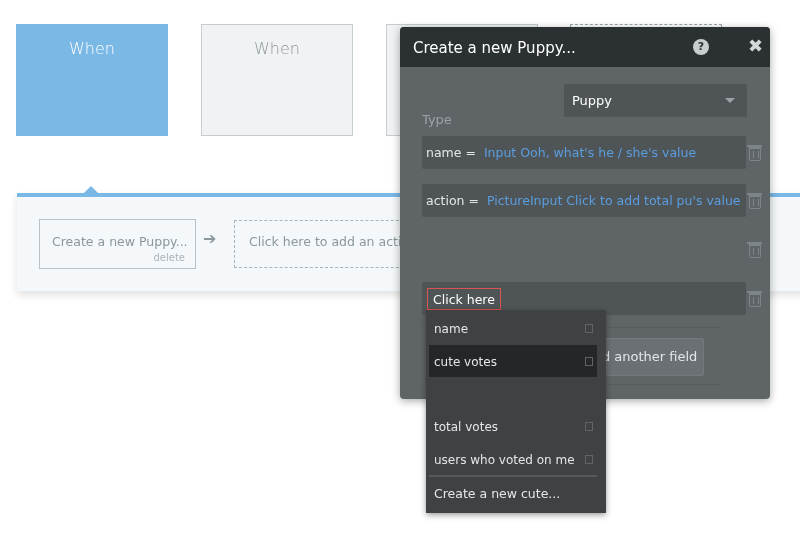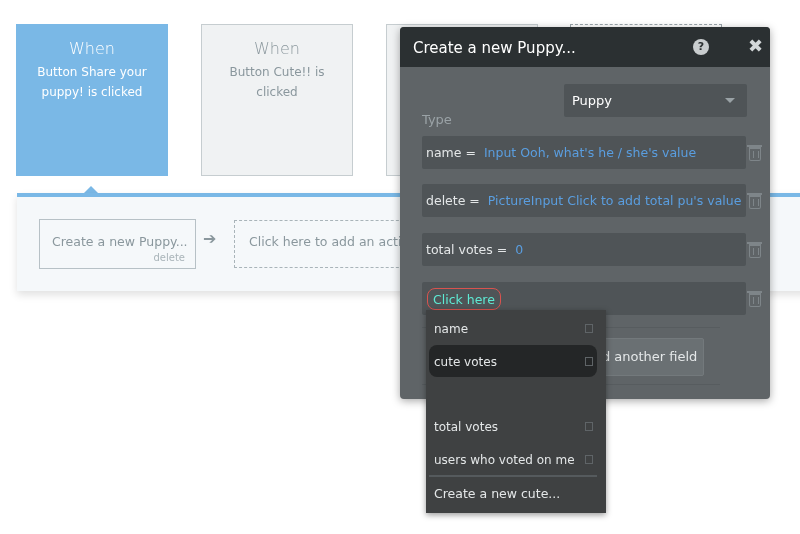--- a/index.html
+++ b/index.html
@@ -1,21 +1,21 @@
 <!DOCTYPE html>
 <html><head>
 <meta charset="utf-8">
 <style>
   * { box-sizing: border-box; margin: 0; padding: 0; }
   html, body { width: 800px; height: 534px; overflow: hidden; background: #ffffff; }
   body { position: relative; font-family: "DejaVu Sans", sans-serif; }
 
   
   .event-card {
-    position: absolute; top: 24px; width: 152px; height: 152px;
+    position: absolute; top: 24px; width: 152px; height: 112px;
     text-align: center; border: 1px solid #c6cdd0;
   }
   .event-card .when { font-size: 16px; margin-top: 14px; font-weight: 300; }
   .event-card .desc { font-size: 12px; line-height: 20px; margin-top: 4px; padding: 0 6px; }
   .event-card.active { left: 16px; background: #7ab8e6; border-color: #7ab8e6; color: #ffffff; }
   .event-card.inactive { background: #f0f2f3; color: #8a979d; }
   .event-card.c2 { left: 201px; }
   .event-card.c3 { left: 386px; }
   .dashed-card {
     position: absolute; top: 24px; left: 570px; width: 152px; height: 10px;
@@ -84,53 +84,51 @@
   .trash-icon::before {
     content: ""; position: absolute; left: -3px; top: -4px; width: 15px; height: 1.5px; background: #7e8589;
   }
   .trash-icon::after {
     content: ""; position: absolute; left: 2.5px; top: 2px; width: 4px; height: 7px;
     border-left: 1px solid #7e8589; border-right: 1px solid #7e8589;
   }
 
   .click-here {
     position: absolute; left: 27px; top: 261px; height: 22px; padding: 3px 5px;
-    border: 1.5px solid #d9534f; border-radius: 8px; color: #5eead4; font-size: 12.5px;
+    border: 1.5px solid #d9534f; border-radius: 0; color: #ffffff; font-size: 12.5px;
   }
   .divider-line { position: absolute; left: 22px; width: 298px; height: 1px; background: #575c5f; }
   .add-field-btn {
     position: absolute; left: 160px; top: 311px; width: 144px; height: 38px;
     background: #6a7073; border: 1px solid #73797c; border-radius: 2px; color: #e4e7e8; font-size: 13px;
     padding: 10px 0 0 24px;
   }
 
   
   .dropdown {
     position: absolute; left: 426px; top: 310px; width: 180px; height: 203px;
     background: #3f4142; box-shadow: 0 2px 6px rgba(0,0,0,0.4);
   }
   .dd-item { position: absolute; left: 3px; width: 168px; height: 32px; color: #e4e7e8; font-size: 12px; padding: 10px 0 0 5px; }
-  .dd-item.hl { background: #242627; border-radius: 8px; }
+  .dd-item.hl { background: #242627; }
   .dd-trash {
     position: absolute; right: 4px; top: 12px; width: 8px; height: 9px;
     border: 1px solid #5f6467; border-top-width: 1.5px;
   }
   .dd-sep { position: absolute; left: 3px; top: 165px; width: 168px; height: 2px; background: #555a5d; }
   .dd-create { position: absolute; left: 8px; top: 176px; color: #e4e7e8; font-size: 12.5px; }
 </style>
 </head>
 <body>
 
 <div class="event-card active">
   <div class="when">When</div>
-  <div class="desc">Button Share your puppy! is clicked</div>
 </div>
 <div class="event-card inactive c2">
   <div class="when">When</div>
-  <div class="desc">Button Cute!! is clicked</div>
 </div>
 <div class="event-card inactive c3"></div>
 <div class="dashed-card"></div>
 
 <div class="pointer"></div>
 <div class="workflow-panel"></div>
 <div class="action-box">
   <span class="title">Create a new Puppy...</span>
   <span class="del">delete</span>
 </div>
@@ -149,27 +147,24 @@
     <span>Puppy</span>
     <span class="caret"></span>
   </div>
 
   <div class="field-row" style="top:109px">
     <span class="key">name =</span><span class="val">Input Ooh, what's he / she's value</span>
   </div>
   <span class="trash-icon" style="top:120px"></span>
 
   <div class="field-row" style="top:157px">
-    <span class="key">delete =</span><span class="val">PictureInput Click to add total pu's value</span>
+    <span class="key">action =</span><span class="val">PictureInput Click to add total pu's value</span>
   </div>
   <span class="trash-icon" style="top:168px"></span>
 
-  <div class="field-row" style="top:206px">
-    <span class="key">total votes =</span><span class="val">0</span>
-  </div>
   <span class="trash-icon" style="top:217px"></span>
 
   <div class="field-row" style="top:255px"></div>
   <span class="trash-icon" style="top:266px"></span>
   <span class="click-here">Click here</span>
 
   <div class="divider-line" style="top:300px"></div>
   <div class="add-field-btn">Add another field</div>
   <div class="divider-line" style="top:357px"></div>
 </div>

